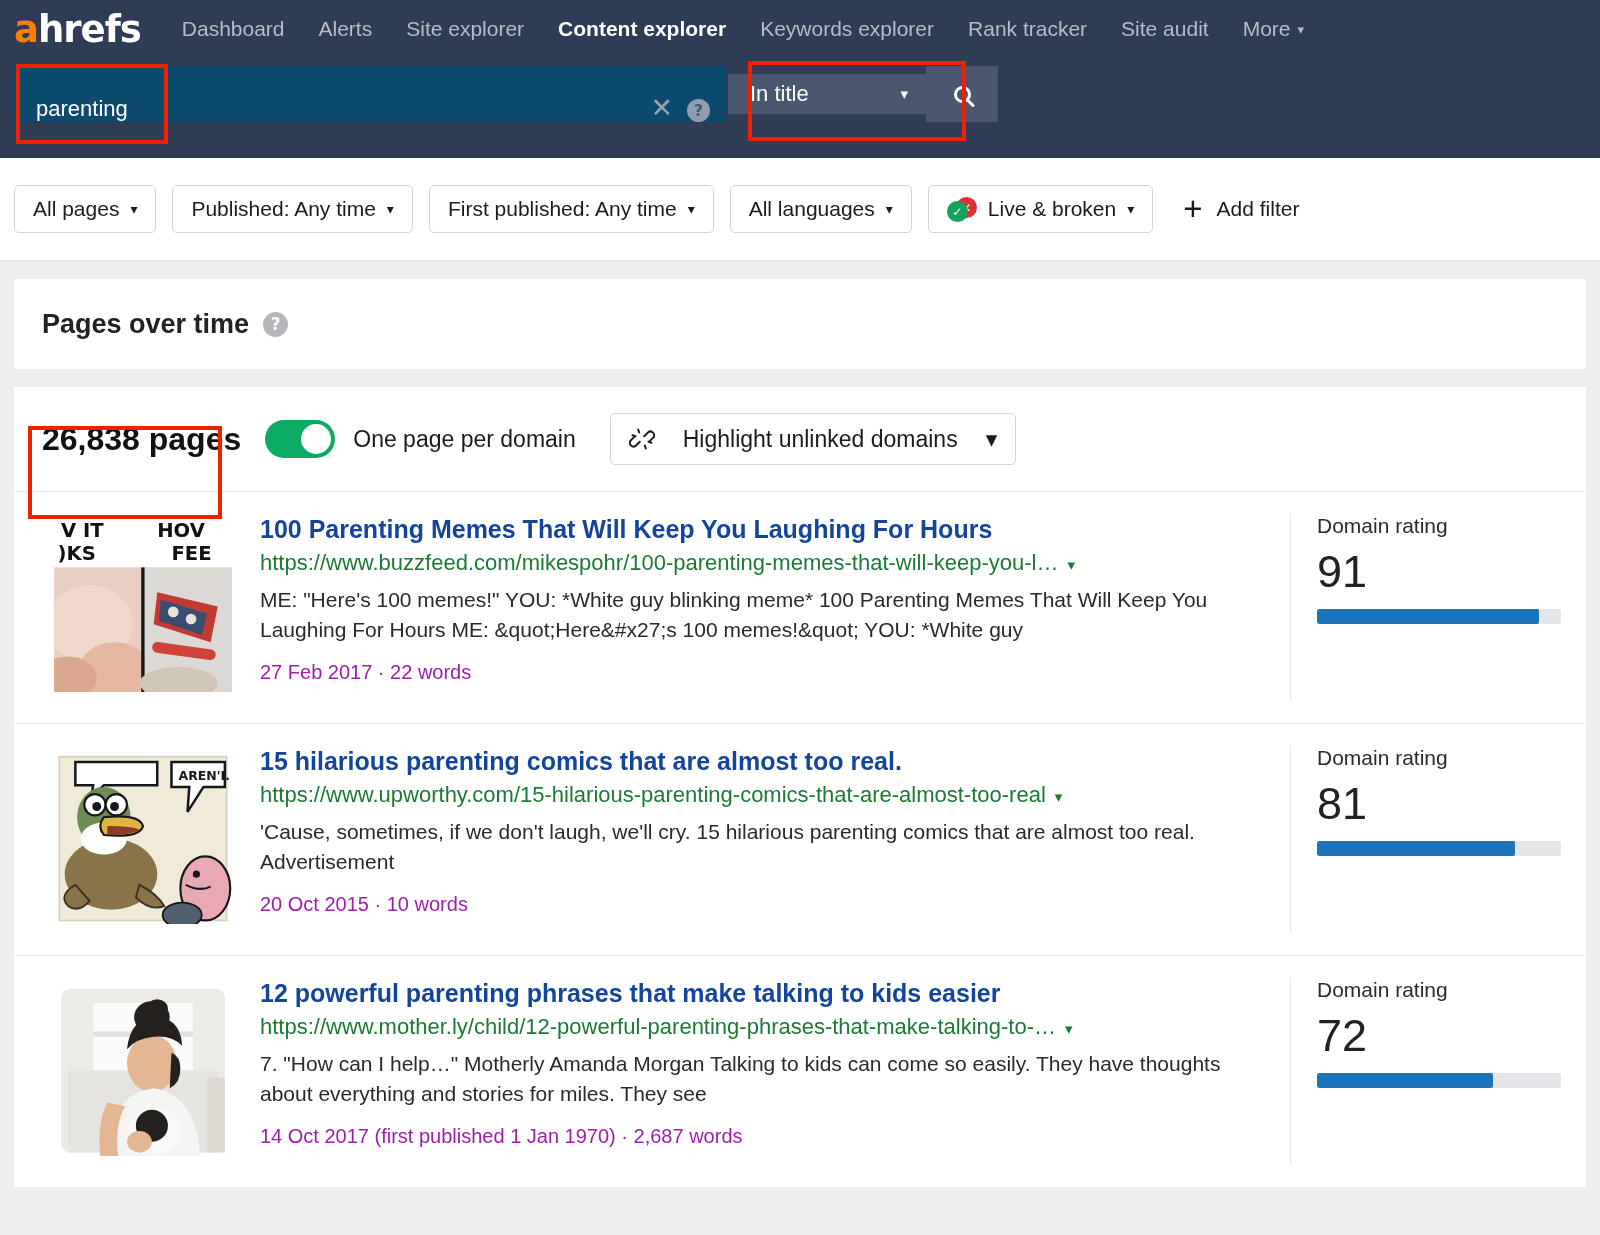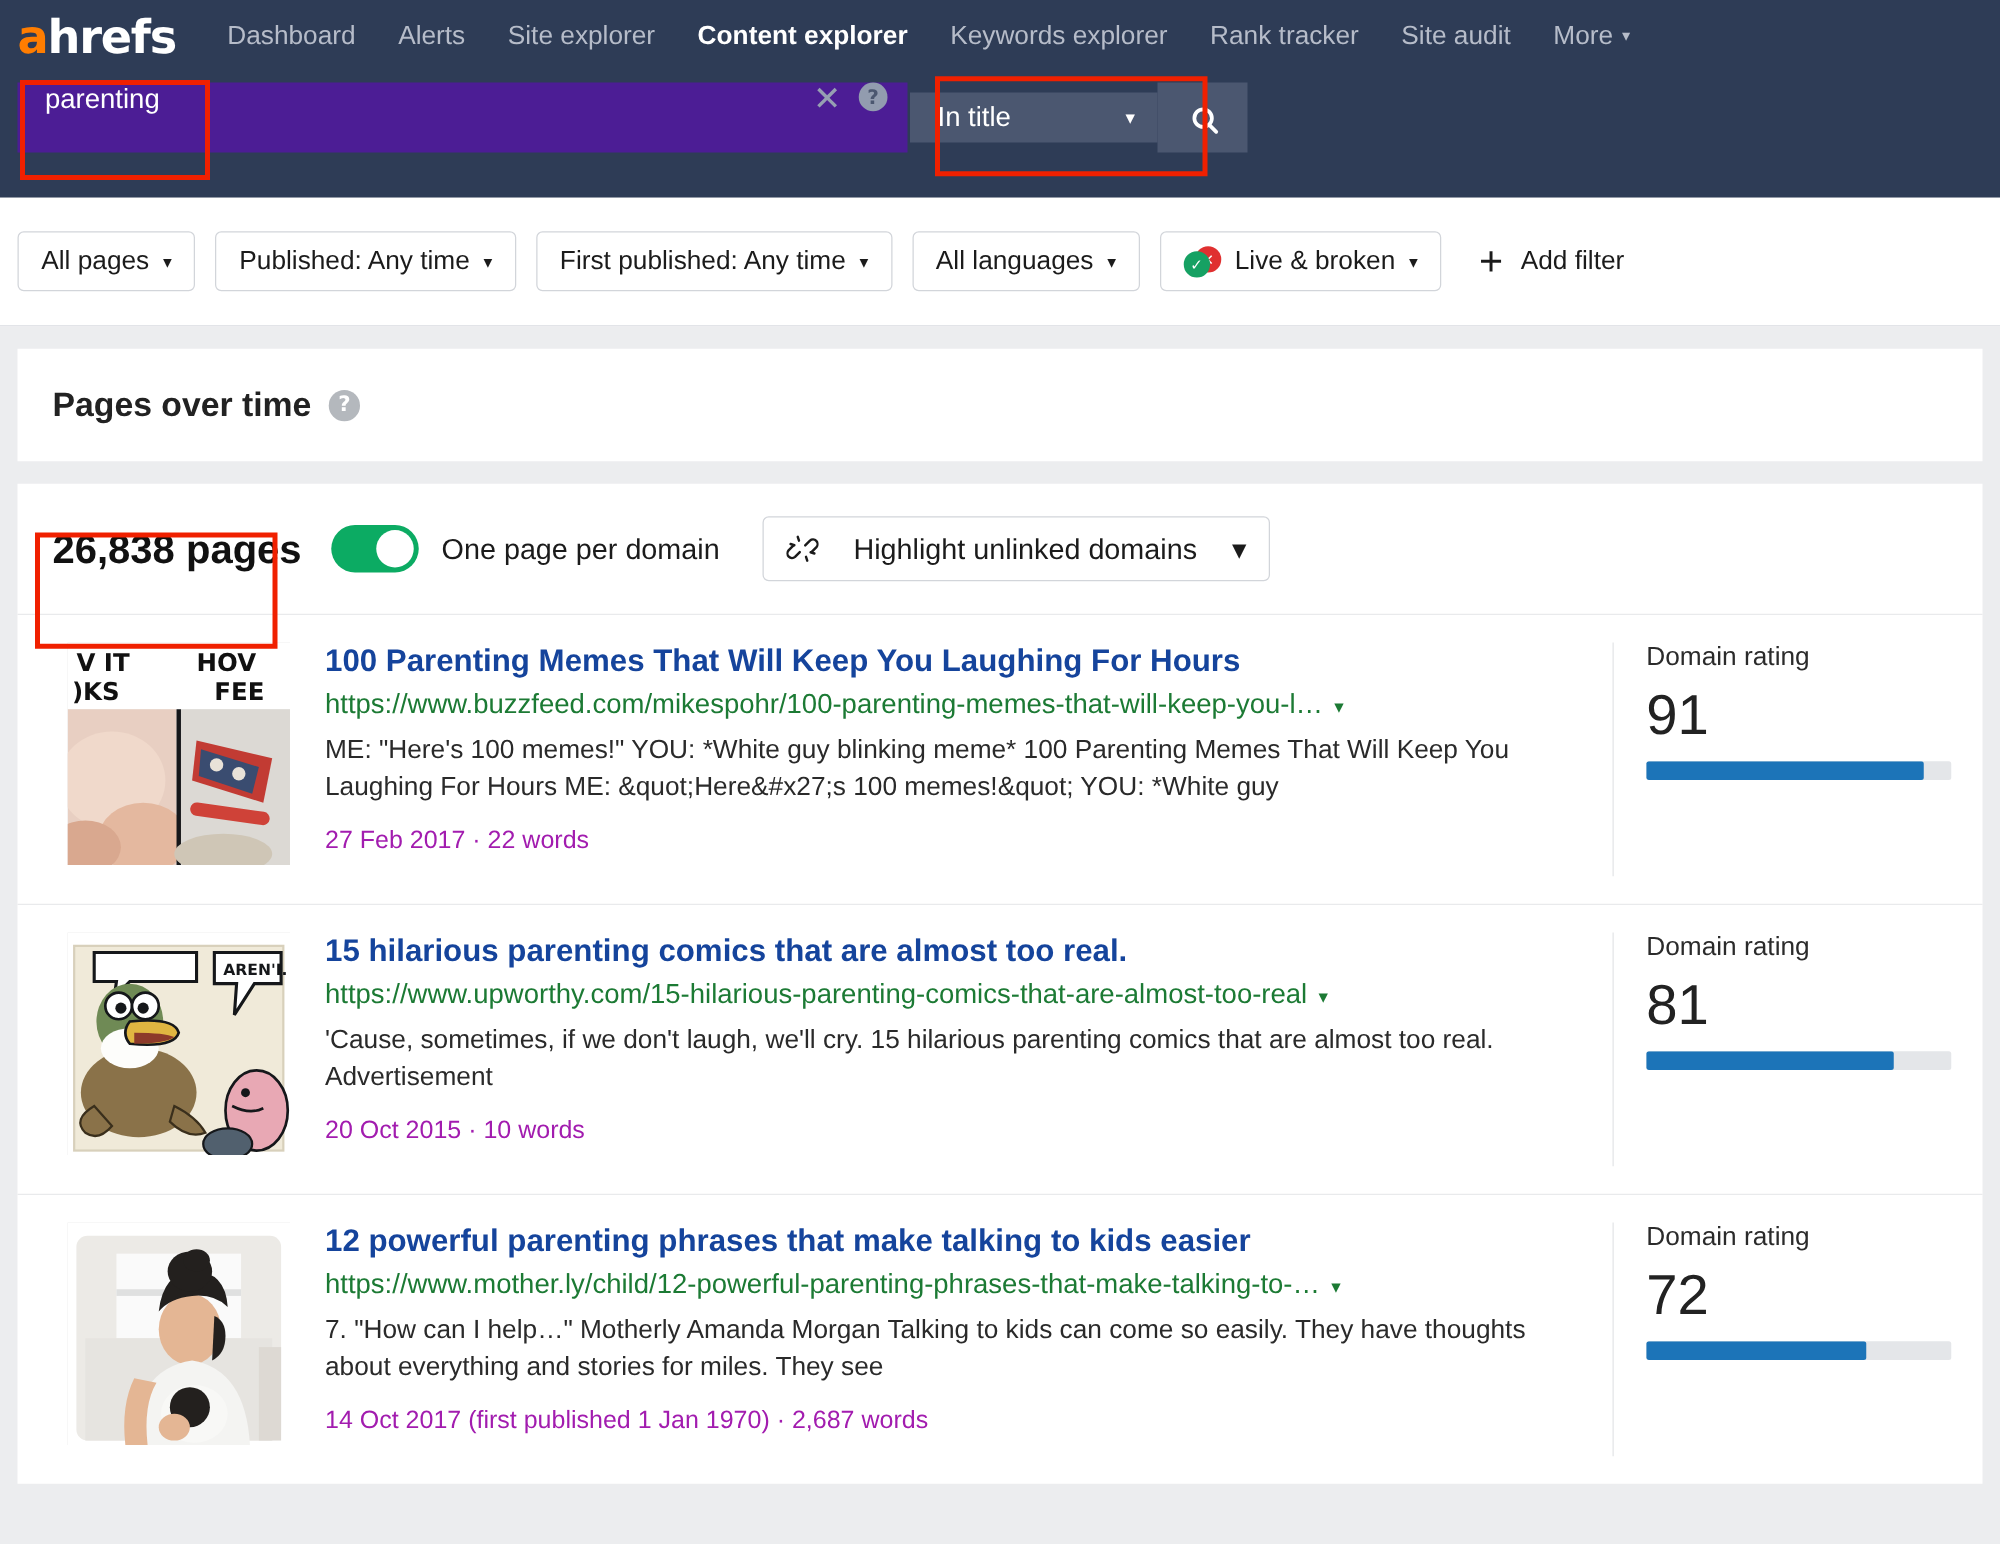--- a/index.html
+++ b/index.html
@@ -46,23 +46,23 @@
   
   .search-row {
     display: flex;
     align-items: center;
     padding-left: 14px;
     height: 72px;
   }
   .search-box {
     flex: 0 0 712px;
     height: 56px;
-    background: #4c1d95;
-    display: flex;
-    align-items: flex-start;
+    background: #0c4a6e;
+    display: flex;
+    align-items: flex-end;
     padding: 0 16px 0 22px;
     position: relative;
   }
   .search-input {
     flex: 1;
     background: transparent;
     border: 0;
     outline: 0;
     color: #ffffff;
     font-size: 22px;

